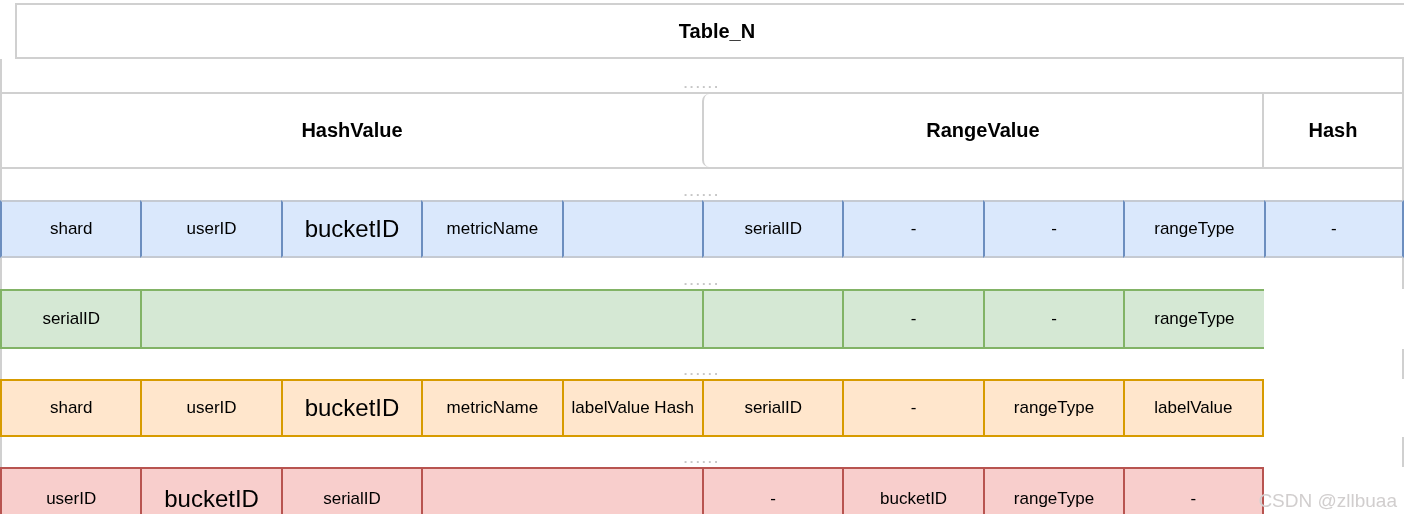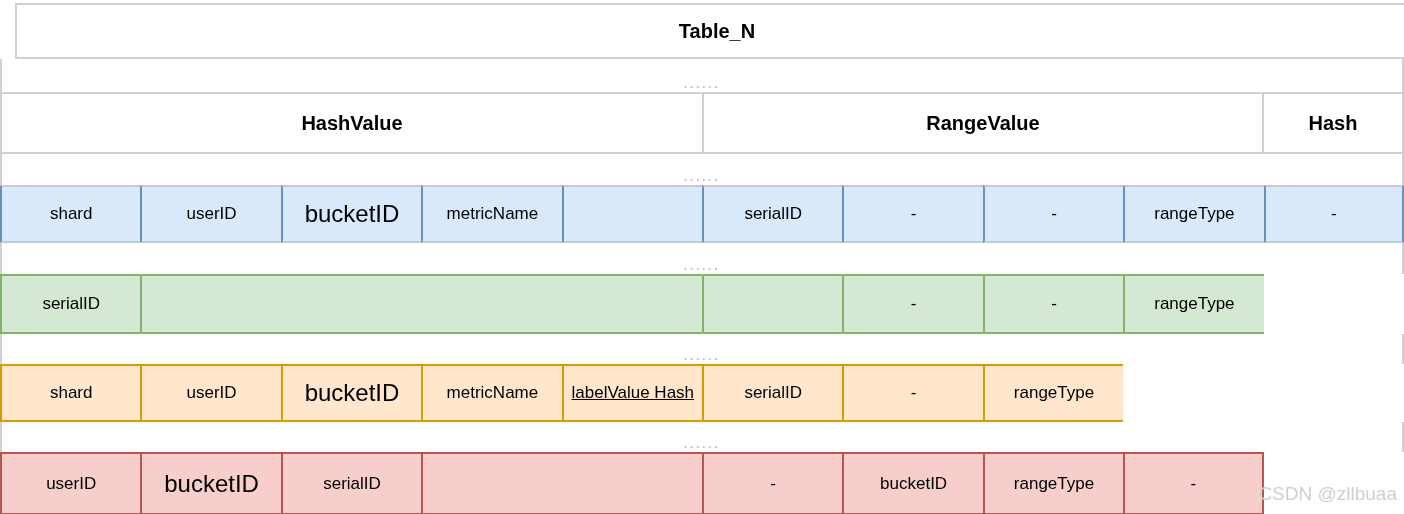--- a/index.html
+++ b/index.html
@@ -21,21 +21,21 @@
   .band { width: 1404px; box-sizing: border-box; }
 
   
   .plain-row {
     border: 2px solid #d0d0d0;
     background: #ffffff;
     display: grid;
     grid-template-columns: repeat(10, 1fr);
   }
   .row-title { height: 56px; margin-left: 15px; }
-  .row-header { height: 62px; }
+  .row-header { height: 77px; }
   .title-cell {
     grid-column: span 10;
     display: flex; align-items: center; justify-content: center;
     font-weight: bold; font-size: 20px;
   }
   .header-cell {
     display: flex; align-items: center; justify-content: center;
     font-weight: bold; font-size: 20px;
     border-left: 2px solid #d0d0d0;
     box-sizing: border-box;
@@ -78,21 +78,21 @@
     text-align: center;
     font-size: 17px; line-height: 1.15;
     padding: 4px 3px;
   }
   .data-cell.last { border-right: 2px solid var(--stroke); }
   .data-cell.large { font-size: 24px; }
 
   .watermark {
     position: absolute;
     right: 7px;
-    bottom: 9px;
+    bottom: 2px;
     font-size: 19px;
     color: rgba(207, 203, 203, 0.95);
     text-shadow: 0 0 1px rgba(255,255,255,0.4);
     pointer-events: none;
   }
 </style>
 </head>
 <body>
 
 <div id="stage">
@@ -100,21 +100,21 @@
   <div class="band plain-row row-title">
     <div class="title-cell">Table_N</div>
   </div>
 
   <div class="band sep sep-33">
     <span class="dots">......</span>
   </div>
 
   <div class="band plain-row row-header" id="header-row">
       <div class="header-cell" style="grid-column: span 5;">HashValue</div>
-      <div class="header-cell" style="grid-column: span 4;">RangeValue</div>
+      <div class="header-cell" style="grid-column: span 4; border-radius: 7px;">RangeValue</div>
       <div class="header-cell" style="grid-column: span 1;">Hash</div>
     </div>
 
   <div class="band sep sep-31">
     <span class="dots">......</span>
   </div>
 
   <div class="band data-row r0" id="row-0" style="--fill: #dae8fc; --stroke: #6c8ebf; --hstroke: #c5cad2;">
       <div class="data-cell" style="grid-column: span 1;">shard</div>
       <div class="data-cell" style="grid-column: span 1;">userID</div>
@@ -143,24 +143,25 @@
 
   <div class="band sep sep-30">
     <span class="dots">......</span>
   </div>
 
   <div class="band data-row r2" id="row-2" style="--fill: #ffe6cc; --stroke: #d79b00; --hstroke: #d79b00;">
       <div class="data-cell" style="grid-column: span 1;">shard</div>
       <div class="data-cell" style="grid-column: span 1;">userID</div>
       <div class="data-cell large" style="grid-column: span 1;">bucketID</div>
       <div class="data-cell" style="grid-column: span 1;">metricName</div>
-      <div class="data-cell" style="grid-column: span 1; text-decoration: underline;">labelValue Hash</div>
+      <div class="data-cell" style="grid-column: span 1;">labelValue Hash</div>
       <div class="data-cell" style="grid-column: span 1;">serialID</div>
       <div class="data-cell" style="grid-column: span 1;">-</div>
       <div class="data-cell" style="grid-column: span 1;">rangeType</div>
+      <div class="data-cell last" style="grid-column: span 1;">labelValue</div>
     </div>
 
   <div class="band sep sep-30">
     <span class="dots">......</span>
   </div>
 
   <div class="band data-row r3" id="row-3" style="--fill: #f8cecc; --stroke: #b85450; --hstroke: #b85450;">
       <div class="data-cell" style="grid-column: span 1;">userID</div>
       <div class="data-cell large" style="grid-column: span 1;">bucketID</div>
       <div class="data-cell" style="grid-column: span 1;">serialID</div>

